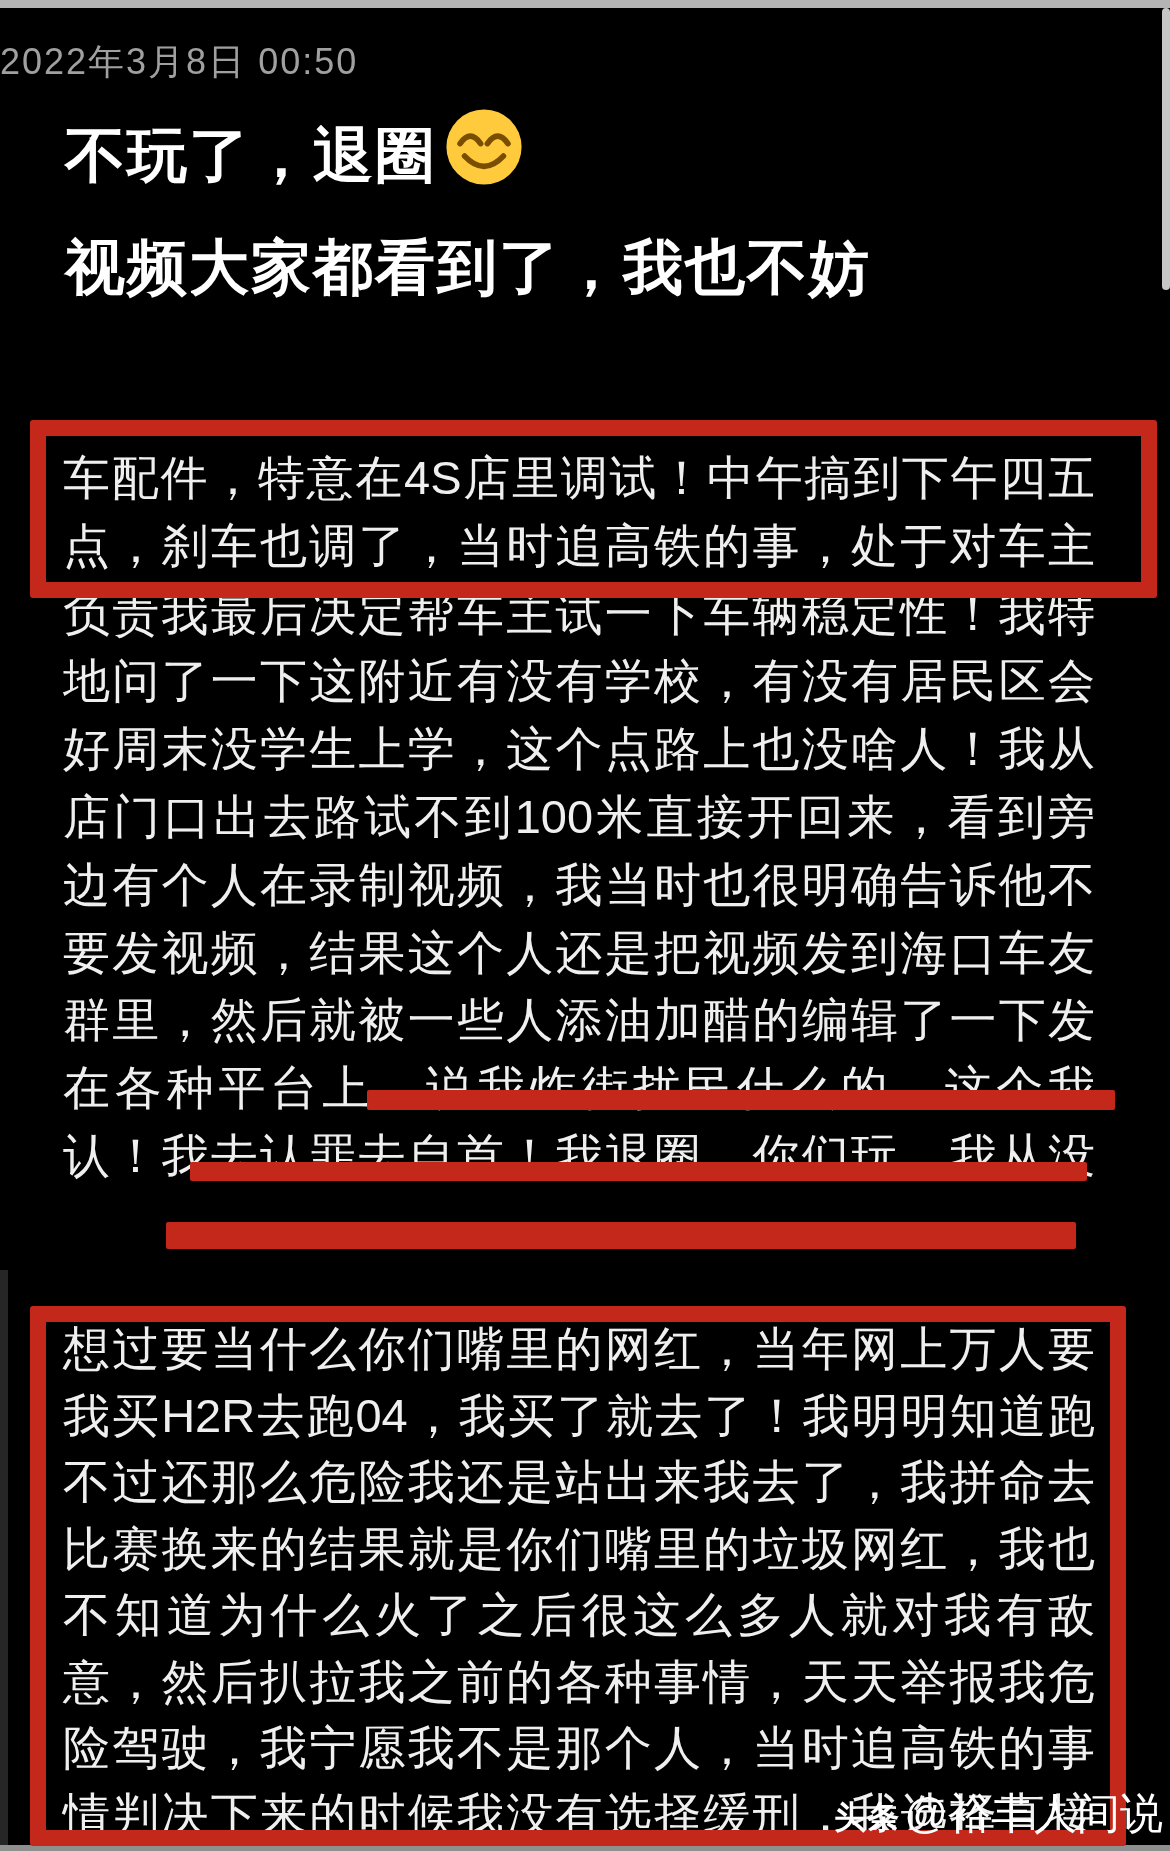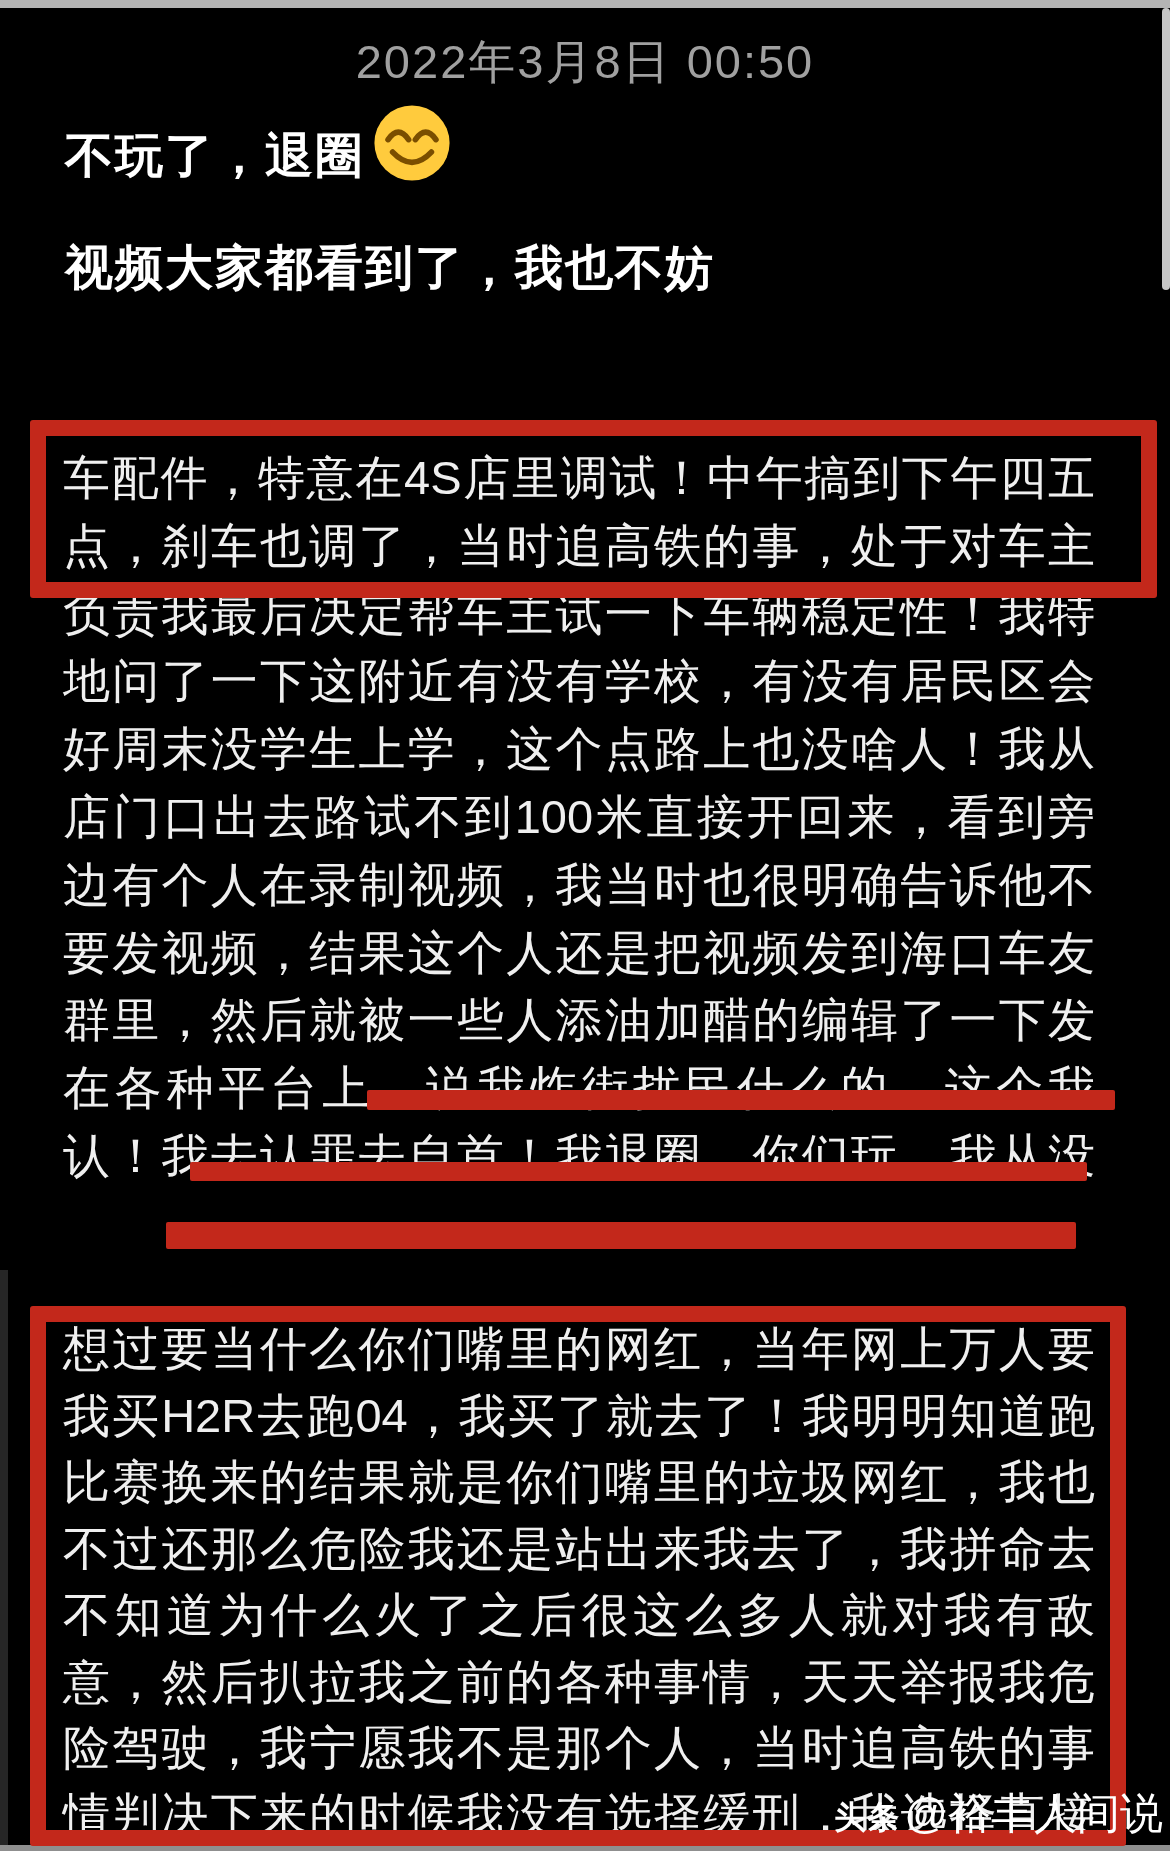--- a/index.html
+++ b/index.html
@@ -13,25 +13,25 @@
     background:var(--background);
     font-family:"Liberation Sans","DejaVu Sans",sans-serif;
     color:var(--text);
   }
   
   .top-bar{position:absolute;left:0;top:0;width:1170px;height:8px;background:var(--bar-top);}
   .bottom-bar{position:absolute;left:0;top:1845px;width:1170px;height:6px;background:var(--bar-bottom);}
   .scrollbar{position:absolute;left:1162px;top:8px;width:8px;height:282px;background:var(--scrollbar);border-radius:4px;}
   .left-strip{position:absolute;left:0;top:1270px;width:8px;height:575px;background:#262626;}
   
-  .timestamp{position:absolute;left:0;top:40px;width:1170px;text-align:center;
-    font-size:47px;line-height:44px;color:var(--muted);letter-spacing:2px;}
+  .timestamp{position:absolute;left:0;top:40px;width:1170px;
+    font-size:36px;line-height:44px;color:var(--muted);letter-spacing:2px;}
   
   .title{position:absolute;left:65px;top:100px;width:1075px;margin:0;
-    font-size:48px;line-height:112px;font-weight:bold;color:#fff;letter-spacing:2px;}
+    font-size:60px;line-height:112px;font-weight:bold;color:#fff;letter-spacing:2px;}
   .title .t-line{white-space:nowrap;}
   .emoji{display:inline-block;width:82px;height:82px;vertical-align:-12px;margin-left:6px;}
   
   .body-block{position:absolute;left:63px;width:1032px;font-size:47px;color:var(--text);z-index:1;}
   .body-a{top:444px;line-height:67.8px;}
   .body-b{top:1316px;line-height:66.5px;}
   .body-line{text-align:justify;text-align-last:justify;white-space:nowrap;}
   
   .red-box{position:absolute;border:16px solid var(--accent-red);box-sizing:border-box;z-index:2;border-radius:3px;}
   .box1{left:30px;top:420px;width:1127px;height:178px;}
@@ -75,22 +75,22 @@
       <div class="body-line">店门口出去路试不到100米直接开回来，看到旁</div>
       <div class="body-line">边有个人在录制视频，我当时也很明确告诉他不</div>
       <div class="body-line">要发视频，结果这个人还是把视频发到海口车友</div>
       <div class="body-line">群里，然后就被一些人添油加醋的编辑了一下发</div>
       <div class="body-line">在各种平台上，说我炸街扰民什么的，这个我</div>
       <div class="body-line">认！我去认罪去自首！我退圈，你们玩，我从没</div>
     </div>
   <div class="body-block body-b">
       <div class="body-line">想过要当什么你们嘴里的网红，当年网上万人要</div>
       <div class="body-line">我买H2R去跑04，我买了就去了！我明明知道跑</div>
+      <div class="body-line">不过还那么危险我还是站出来我去了，我拼命去</div>
       <div class="body-line">比赛换来的结果就是你们嘴里的垃圾网红，我也</div>
-      <div class="body-line">不过还那么危险我还是站出来我去了，我拼命去</div>
       <div class="body-line">不知道为什么火了之后很这么多人就对我有敌</div>
       <div class="body-line">意，然后扒拉我之前的各种事情，天天举报我危</div>
       <div class="body-line">险驾驶，我宁愿我不是那个人，当时追高铁的事</div>
       <div class="body-line">情判决下来的时候我没有选择缓刑，我选择直接</div>
     </div>
 
   <div class="red-box box1"></div>
   <div class="red-box box2"></div>
   <div class="underline u1"></div>
   <div class="underline u2"></div>

